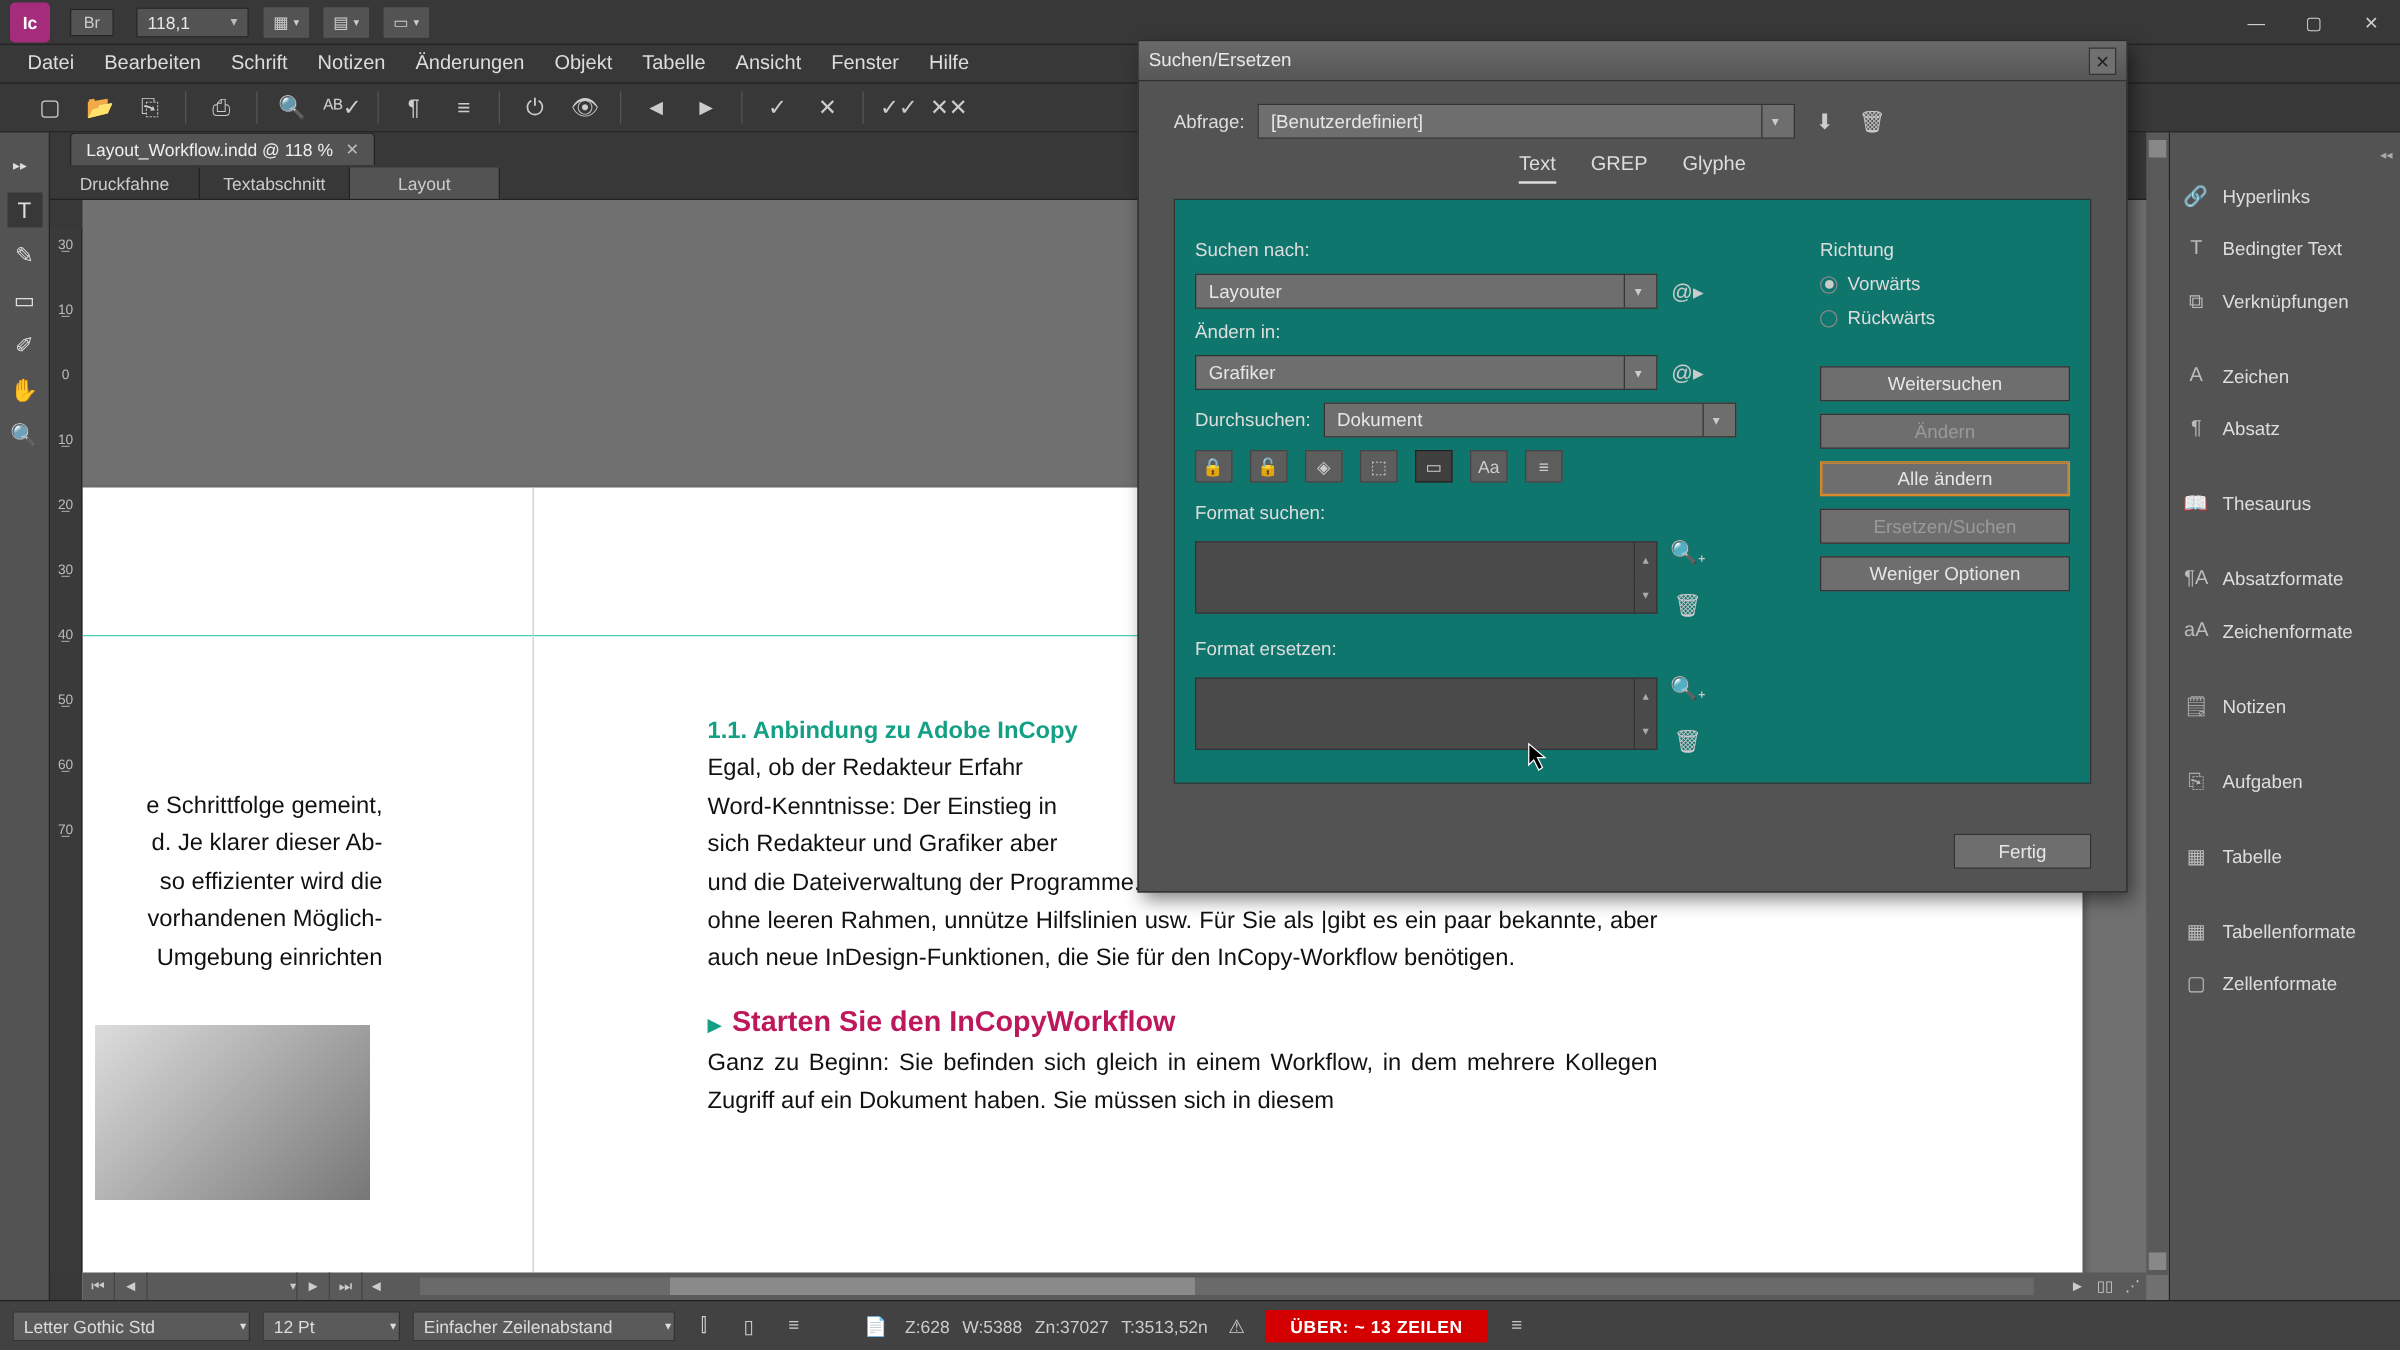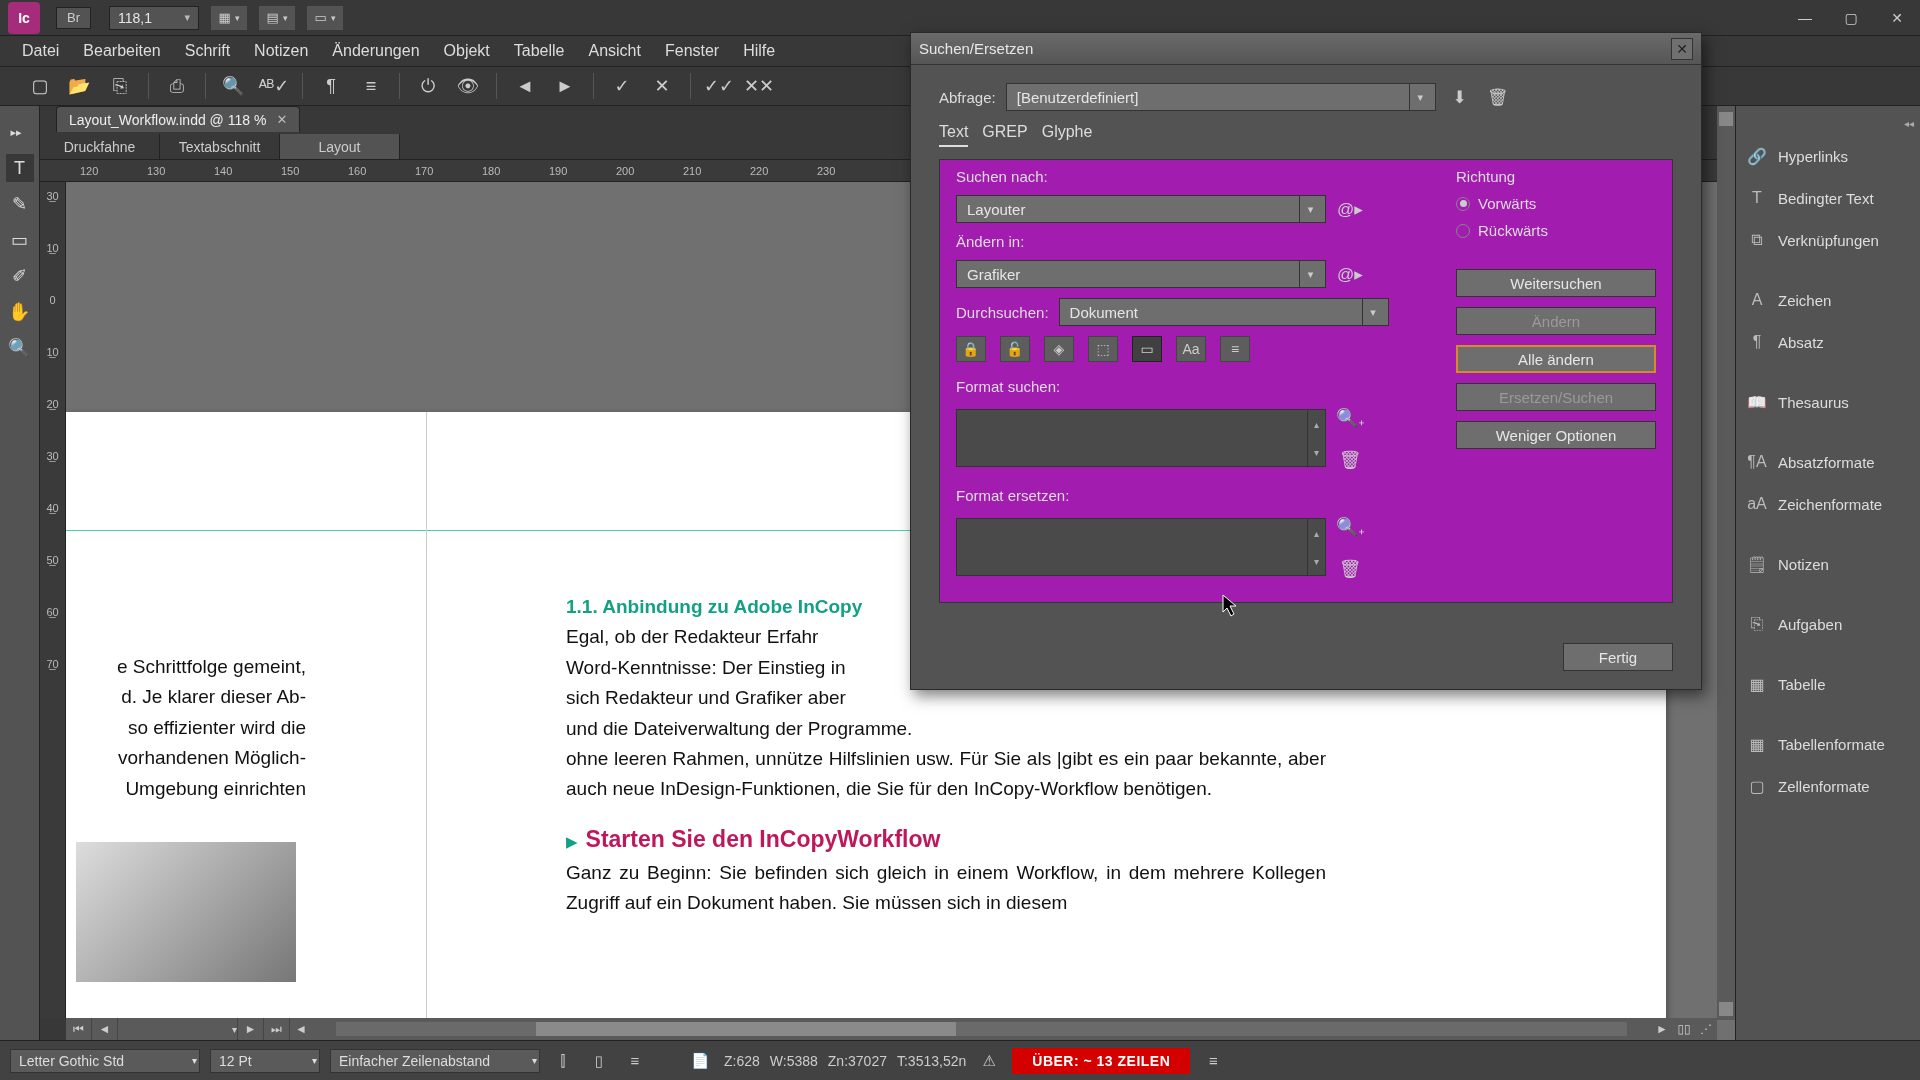--- a/index.html
+++ b/index.html
@@ -70,24 +70,24 @@
 
 .dialog{position:absolute;left:910px;top:32px;width:792px;background:#535353;border:1px solid #2a2a2a;box-shadow:4px 6px 14px rgba(0,0,0,.5);z-index:50}
 .dialog .dlg-title{height:32px;background:linear-gradient(#6a6a6a,#565656);display:flex;align-items:center;padding:0 8px;color:#e8e8e8;font-size:15px;border-bottom:1px solid #333}
 .dialog .dlg-title .close-x{margin-left:auto;width:22px;height:22px;background:#707070;border:1px solid #333;display:flex;align-items:center;justify-content:center;font-size:14px;color:#222}
 .dlg-body{padding:18px 28px 22px 28px;display:flex;flex-direction:column;gap:12px}
 .row{display:flex;align-items:center;gap:10px}
 .lbl{color:#ddd;font-size:15px}
 .combo{height:28px;background:#6e6e6e;border:1px solid #333;color:#e6e6e6;font-size:15px;display:flex;align-items:center;padding:0 10px;position:relative;flex:1}
 .combo .cd{position:absolute;right:4px;top:0;bottom:0;width:22px;border-left:1px solid #333;display:flex;align-items:center;justify-content:center;font-size:11px;color:#ccc}
 .icn-btn{width:28px;height:28px;display:flex;align-items:center;justify-content:center;color:#ccc;font-size:17px}
-.tabs-fr{display:flex;gap:14px}
+.tabs-fr{display:flex;justify-content:center;gap:28px}
 .tabs-fr span{color:#ddd;font-size:16px;padding-bottom:4px}
 .tabs-fr .on{border-bottom:2px solid #ddd}
-.inset{border:1px solid #333;padding:8px 16px 22px 16px;background:#a21caf}
+.inset{border:1px solid #333;padding:32px 16px 22px 16px;background:#0f766e}
 .grid2{display:grid;grid-template-columns:1fr 200px;gap:18px}
 .field-col{display:flex;flex-direction:column;gap:10px}
 .side-col{display:flex;flex-direction:column;gap:10px}
 .side-col .btn{height:28px;background:#6e6e6e;border:1px solid #333;color:#e6e6e6;font-size:15px;display:flex;align-items:center;justify-content:center}
 .side-col .btn.disabled{color:#9a9a9a}
 .side-col .btn.pri{border:1px solid #d88a2a;box-shadow:0 0 0 1px #d88a2a inset}
 .radio{display:flex;align-items:center;gap:8px;color:#ddd;font-size:15px}
 .radio .dot{width:14px;height:14px;border-radius:50%;border:1px solid #888;display:flex;align-items:center;justify-content:center}
 .radio .dot.on::after{content:"";width:7px;height:7px;border-radius:50%;background:#ccc}
 .opt-icons{display:flex;gap:14px}
@@ -185,34 +185,20 @@
     <div class="doctab-row">
       <div class="doctab">
         <span>Layout_Workflow.indd @ 118 %</span>
         <span class="close">✕</span>
       </div>
     </div>
     <div class="viewtabs">
       <div>Druckfahne</div>
       <div>Textabschnitt</div>
       <div class="active">Layout</div>
-    </div>
-    <div class="ruler">
-      <span>120</span>
-        <span>130</span>
-        <span>140</span>
-        <span>150</span>
-        <span>160</span>
-        <span>170</span>
-        <span>180</span>
-        <span>190</span>
-        <span>200</span>
-        <span>210</span>
-        <span>220</span>
-        <span>230</span>
     </div>
     <div class="ruler-v">
       <span>3̲0</span>
         <span>1̲0</span>
         <span>0</span>
         <span>1̲0</span>
         <span>2̲0</span>
         <span>3̲0</span>
         <span>4̲0</span>
         <span>5̲0</span>

